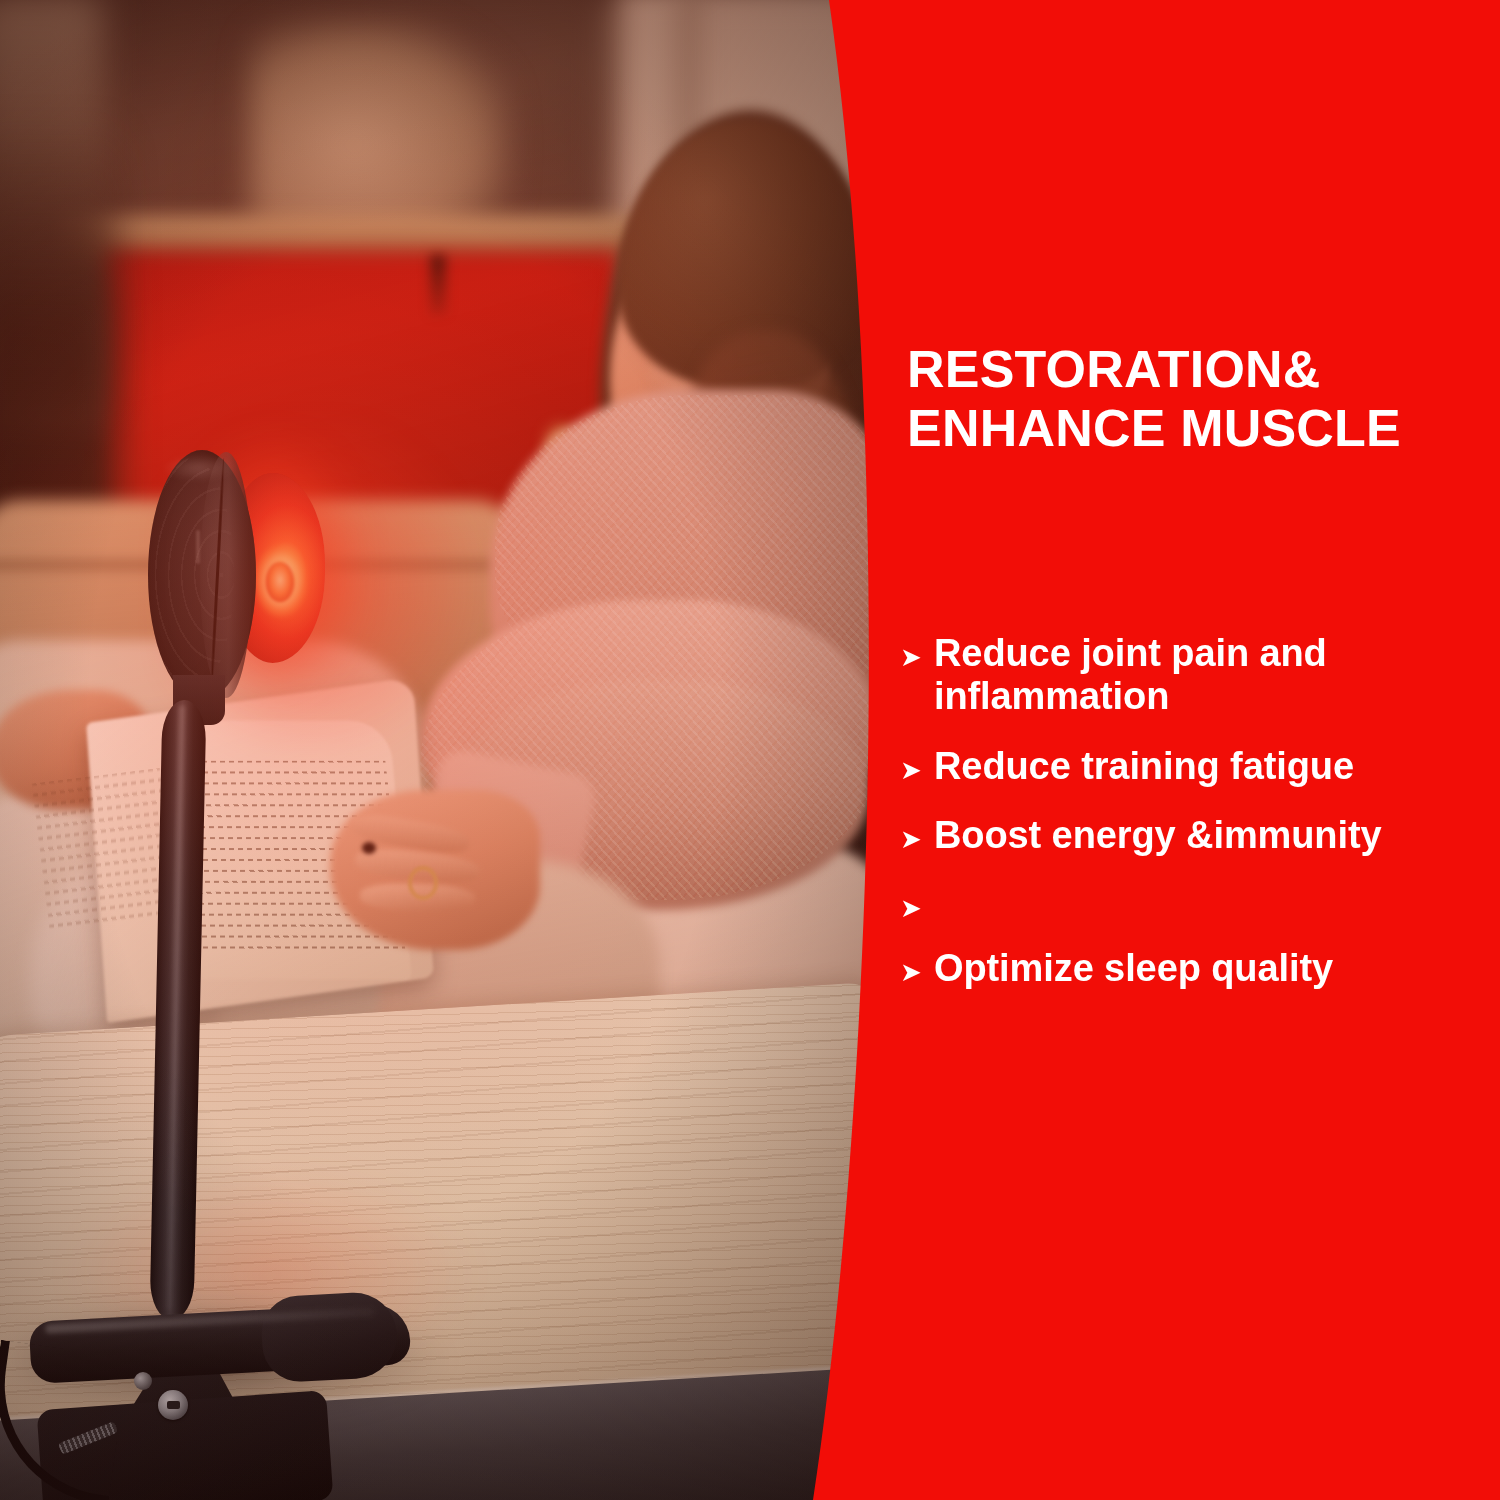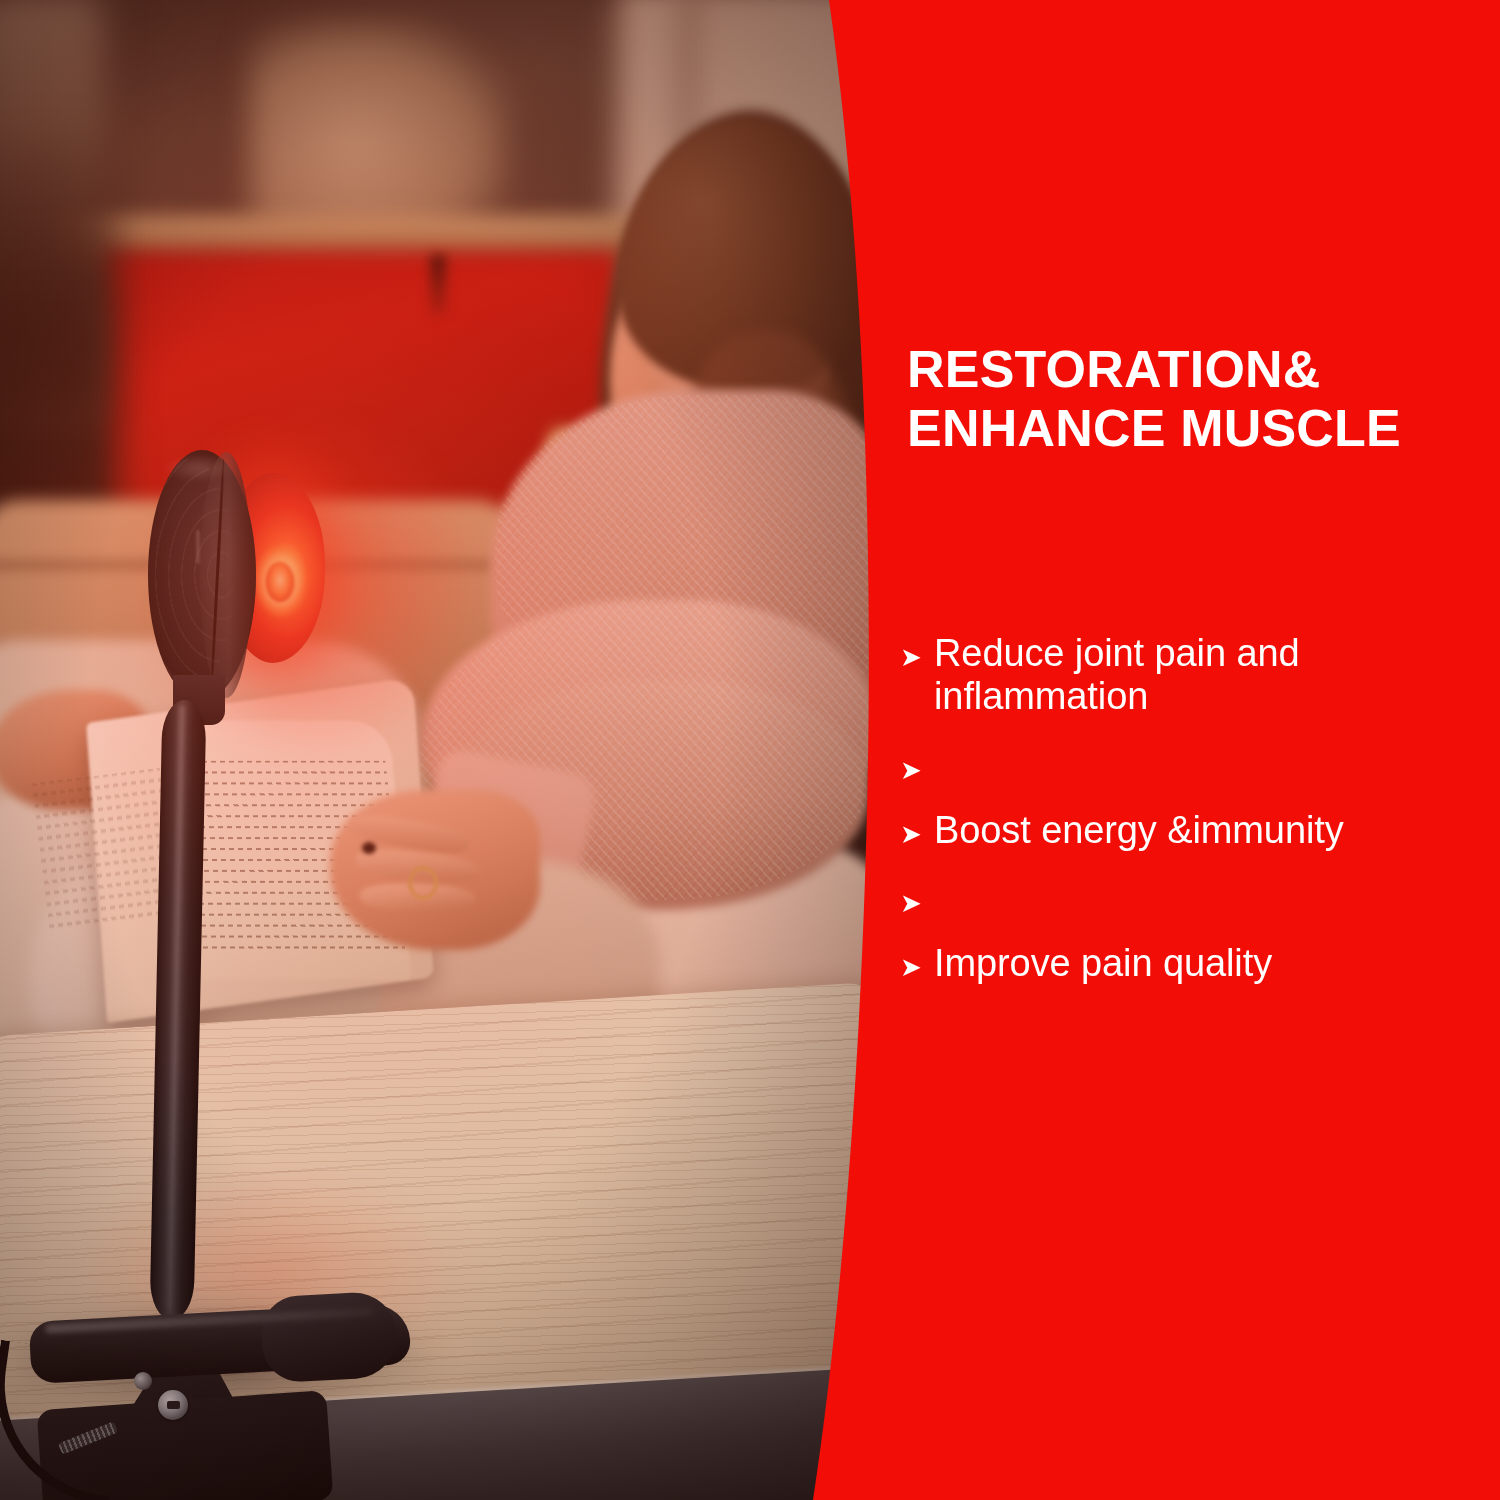--- a/index.html
+++ b/index.html
@@ -550,21 +550,21 @@
     line-height: 1;
     padding-top: 12px;
     flex: 0 0 auto;
     width: 34px;
     text-align: left;
   }
   .bullet-text {
     color: #ffffff;
     font-size: 38px;
     line-height: 1.14;
-    font-weight: normal;
+    font-weight: bold;
     letter-spacing: -.1px;
     max-width: 505px;
   }
 </style>
 </head>
 <body>
 
 <div id="stage">
 
   <div id="photo">
@@ -675,32 +675,33 @@
 
     <div class="bullets">
 
       <div class="bullet">
         <span class="bullet-icon">➤</span>
         <span class="bullet-text">Reduce joint pain and inflammation</span>
       </div>
 
       <div class="bullet">
         <span class="bullet-icon">➤</span>
+        <span class="bullet-text">Reduce training fatigue</span>
       </div>
 
       <div class="bullet">
         <span class="bullet-icon">➤</span>
         <span class="bullet-text">Boost energy &amp;immunity</span>
       </div>
 
       <div class="bullet">
         <span class="bullet-icon">➤</span>
       </div>
 
       <div class="bullet">
         <span class="bullet-icon">➤</span>
-        <span class="bullet-text">Improve pain quality</span>
+        <span class="bullet-text">Optimize sleep quality</span>
       </div>
 
     </div>
   </div>
 
 </div>
 
 </body></html>

